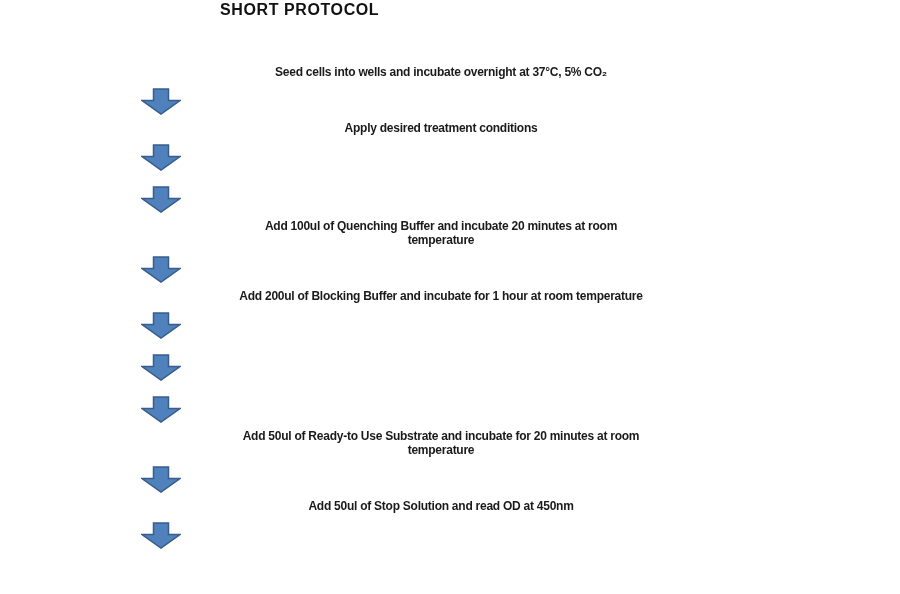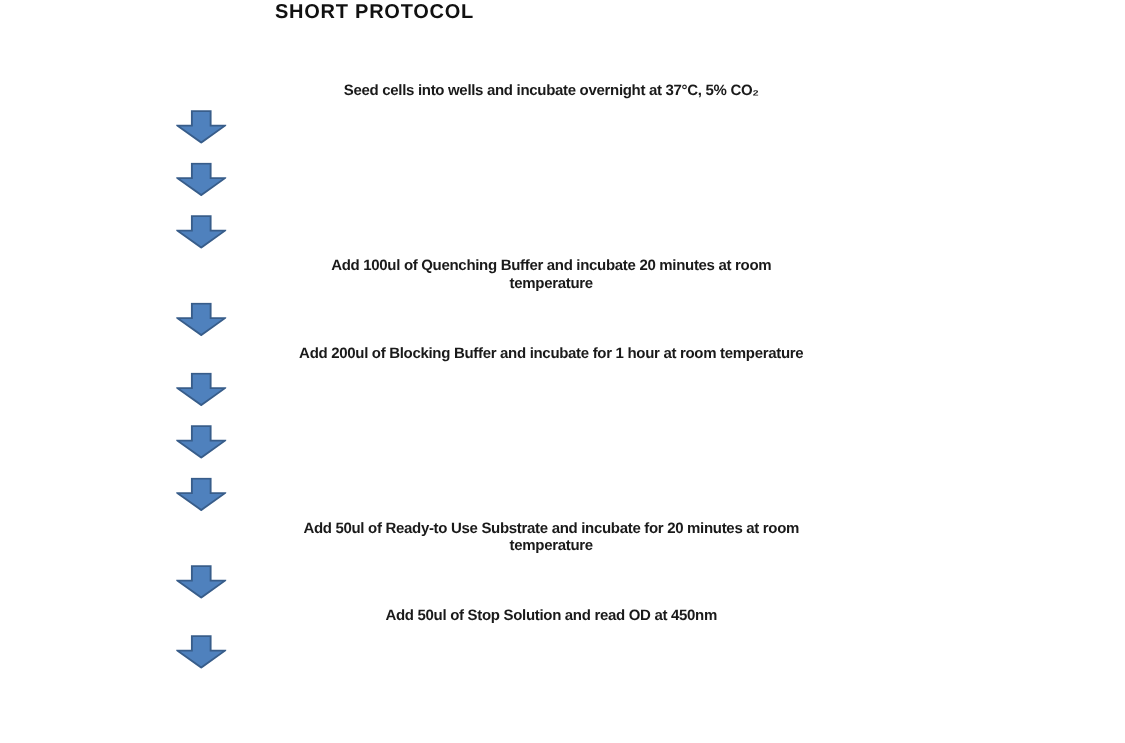--- a/index.html
+++ b/index.html
@@ -60,20 +60,21 @@
 
 <div class="canvas" style="background: rgb(255, 255, 255);">
   <div class="title">SHORT PROTOCOL</div>
   <div class="flow" id="flow" style="color: rgb(26, 26, 26);">
       <div class="step">Seed cells into wells and incubate overnight at 37°C, 5% CO₂</div>
       <div class="arrow">
     <svg viewBox="0 0 40 28" preserveAspectRatio="none" aria-hidden="true">
       <polygon points="12.5,1 27.5,1 27.5,13 39,13 20,27 1,13 12.5,13" fill="#4f81bd" stroke="#385d8a" stroke-width="1.5" stroke-linejoin="miter"></polygon>
     </svg>
   </div>
+      <div class="step">Apply desired treatment conditions</div>
       <div class="arrow">
     <svg viewBox="0 0 40 28" preserveAspectRatio="none" aria-hidden="true">
       <polygon points="12.5,1 27.5,1 27.5,13 39,13 20,27 1,13 12.5,13" fill="#4f81bd" stroke="#385d8a" stroke-width="1.5" stroke-linejoin="miter"></polygon>
     </svg>
   </div>
       <div class="arrow">
     <svg viewBox="0 0 40 28" preserveAspectRatio="none" aria-hidden="true">
       <polygon points="12.5,1 27.5,1 27.5,13 39,13 20,27 1,13 12.5,13" fill="#4f81bd" stroke="#385d8a" stroke-width="1.5" stroke-linejoin="miter"></polygon>
     </svg>
   </div>

